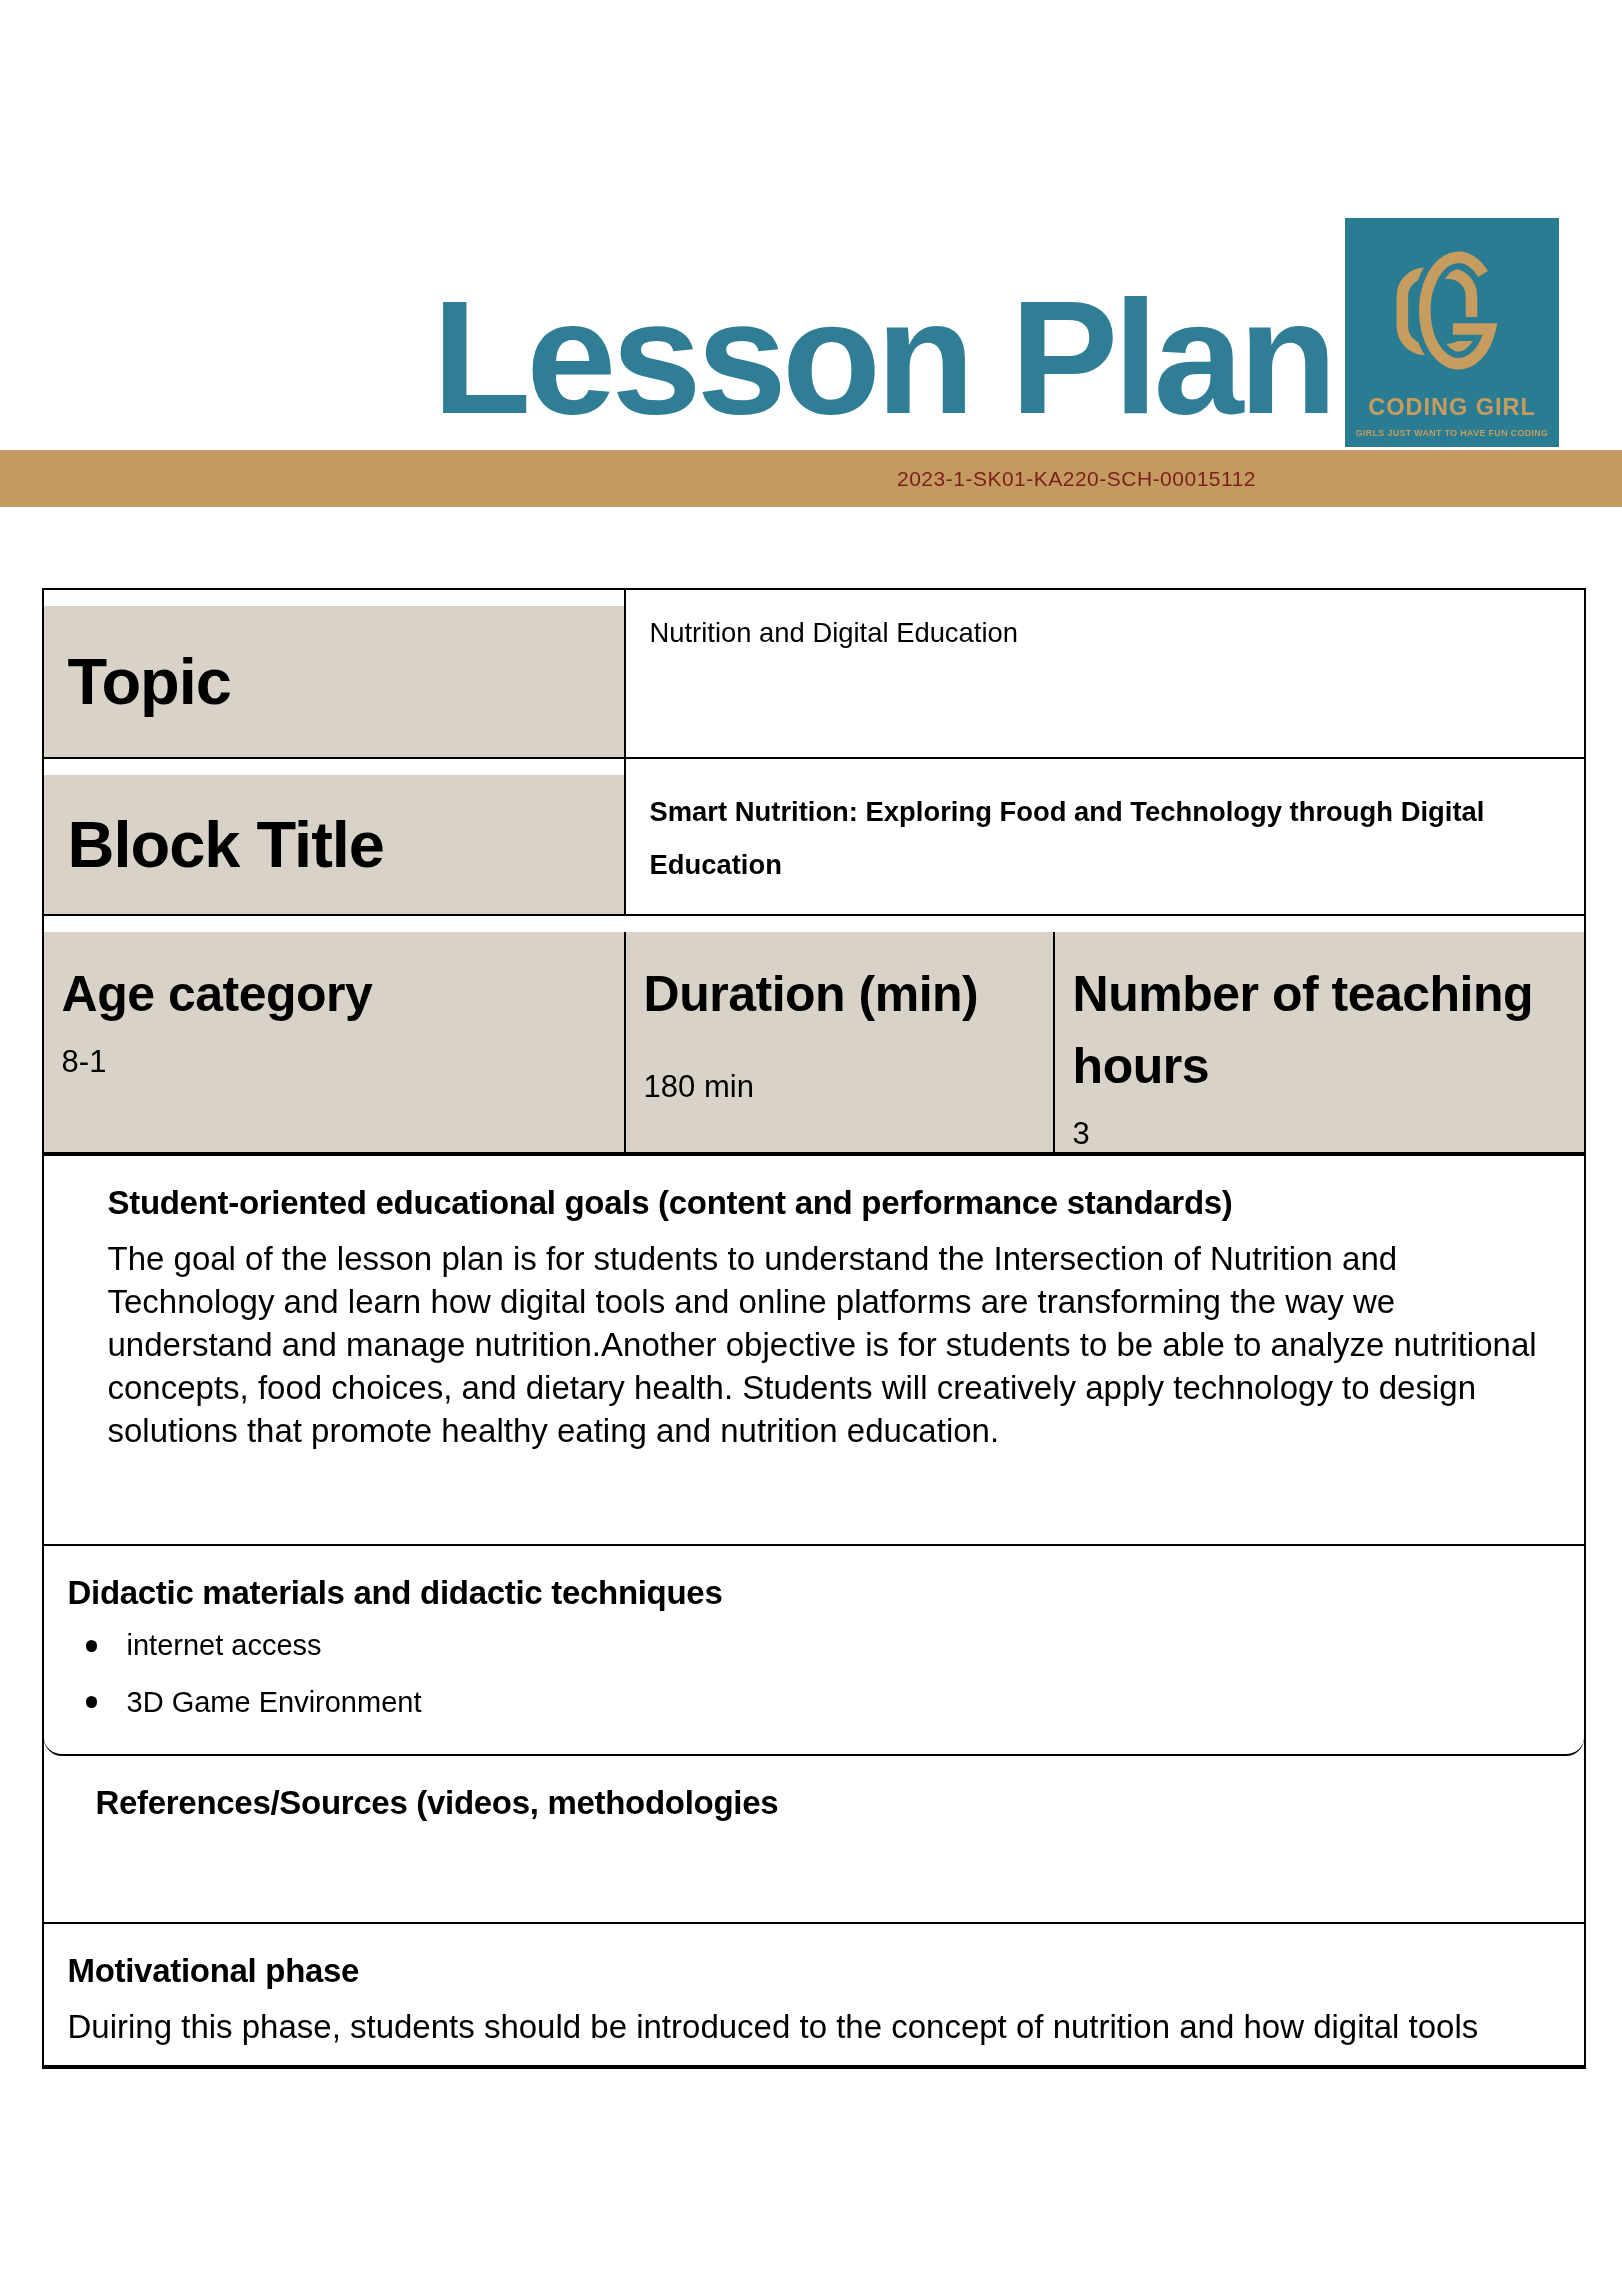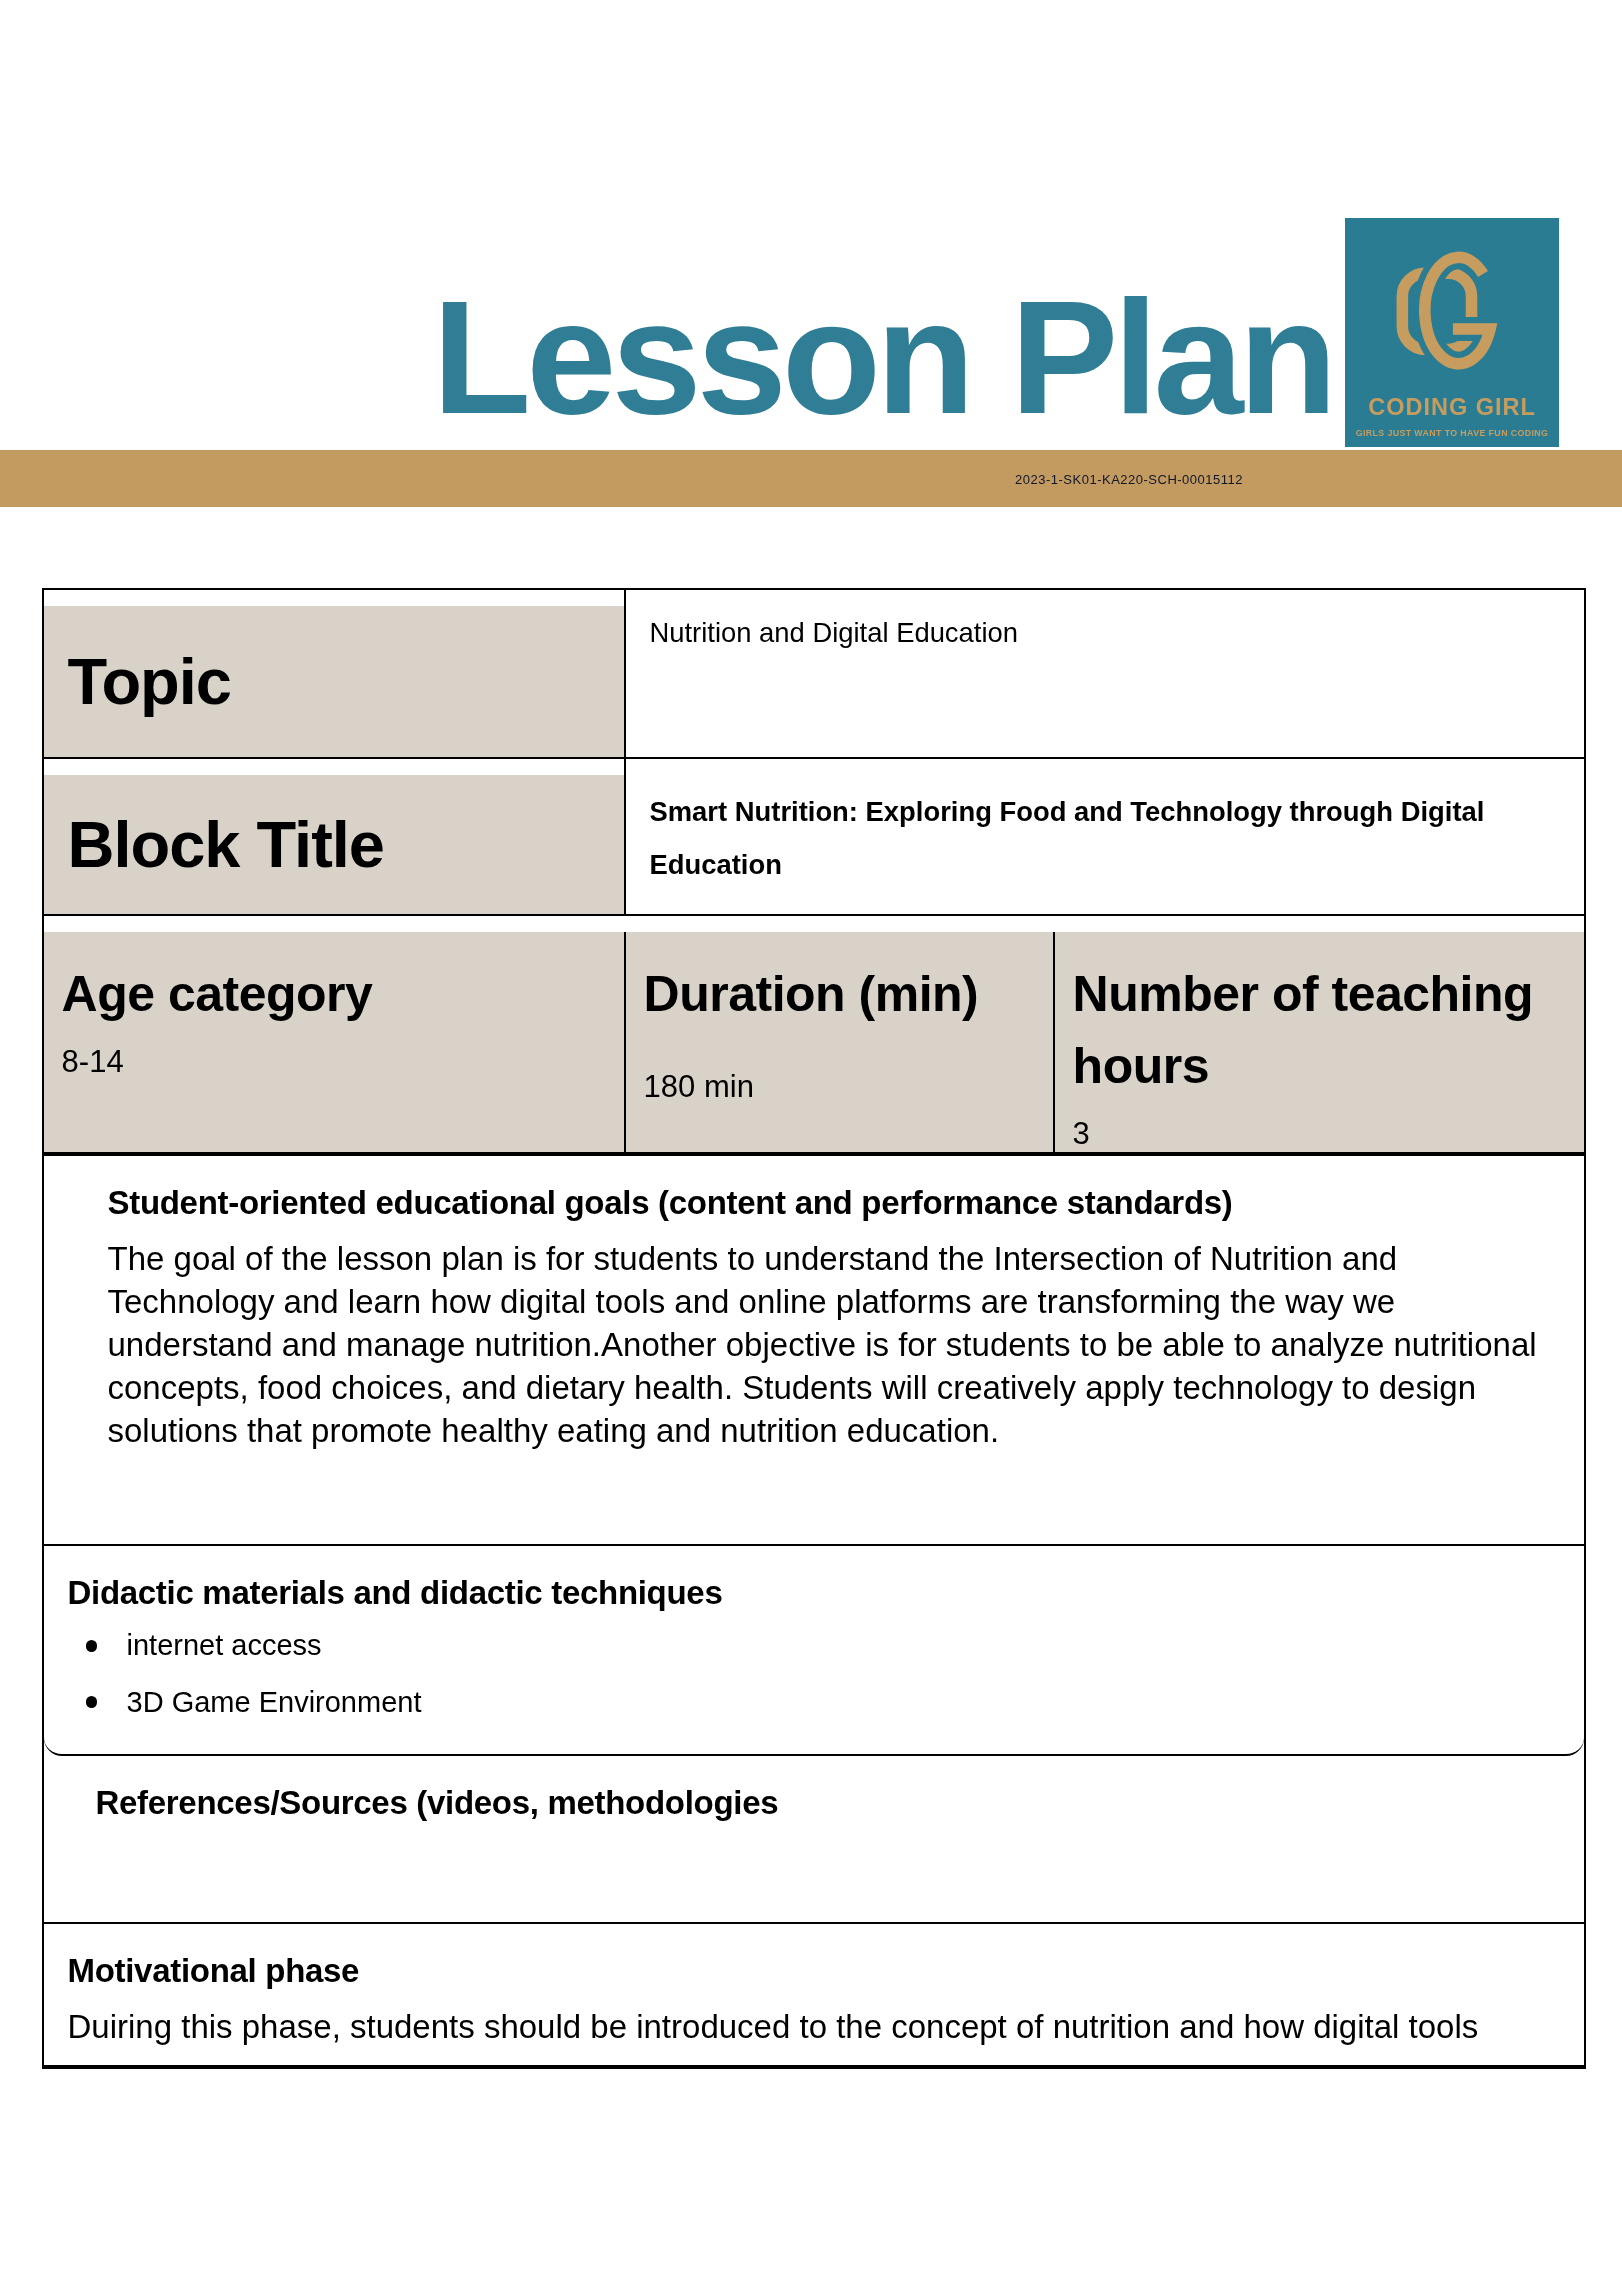--- a/index.html
+++ b/index.html
@@ -21,22 +21,22 @@
   .page-title{
     position:absolute;top:276px;left:118px;width:1529px;
     text-align:center;font-size:162px;line-height:1;font-weight:700;
     letter-spacing:-4.9px;color:var(--title-teal);white-space:nowrap;
   }
   .gold-bar{
     position:absolute;top:450px;left:0;width:1622px;height:57px;
     background:var(--gold);
   }
   .project-code{
-    position:absolute;top:50%;right:379px;transform:translateY(-50%);
-    color:#0f172a;font-size:13px;letter-spacing:0.5px;white-space:nowrap;
+    position:absolute;top:50%;right:366px;transform:translateY(-50%);
+    color:#7f1d1d;font-size:21px;letter-spacing:0.5px;white-space:nowrap;
   }
   .logo{
     position:absolute;top:218px;left:1345px;width:214px;height:229px;
     background:var(--logo-teal);
     display:flex;flex-direction:column;align-items:center;
   }
   .logo svg{margin-top:33px;overflow:visible;}
   .logo-name{
     margin-top:9.8px;color:var(--logo-gold);font-size:23.5px;font-weight:600;
     letter-spacing:1px;white-space:nowrap;
@@ -117,21 +117,21 @@
   </div>
 
   <div class="row r2">
     <div class="c w1 beige biglabel">Block Title</div>
     <div class="c grow bt-val">Smart Nutrition: Exploring Food and Technology through Digital Education</div>
   </div>
 
   <div class="row r3 thick">
     <div class="c w1 beige">
       <h3>Age category</h3>
-      <div class="val mtA">8-14</div>
+      <div class="val mtA">8-1</div>
     </div>
     <div class="c w2 beige">
       <h3>Duration (min)</h3>
       <div class="val mtB">180 min</div>
     </div>
     <div class="c grow beige">
       <h3>Number of teaching hours</h3>
       <div class="val mtC">3</div>
     </div>
   </div>

